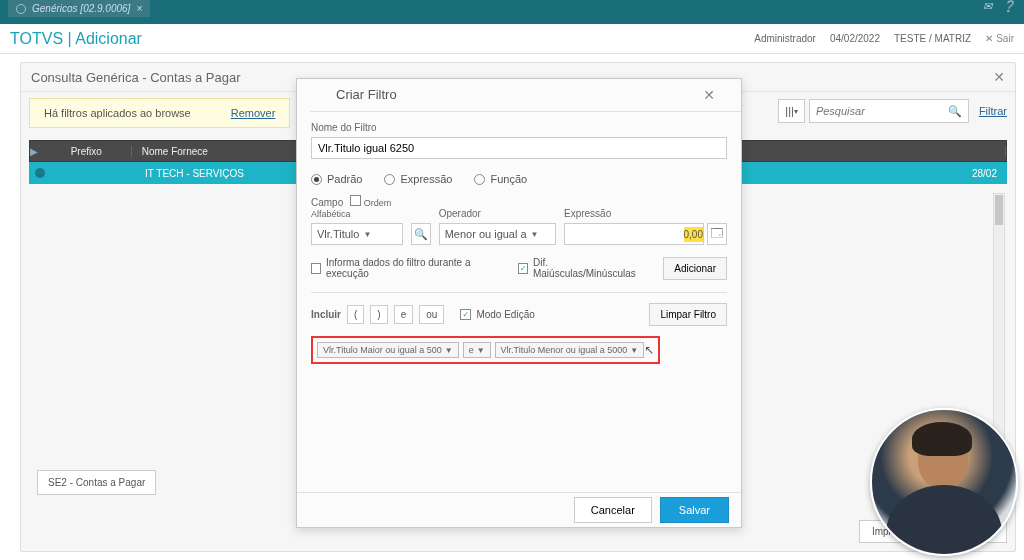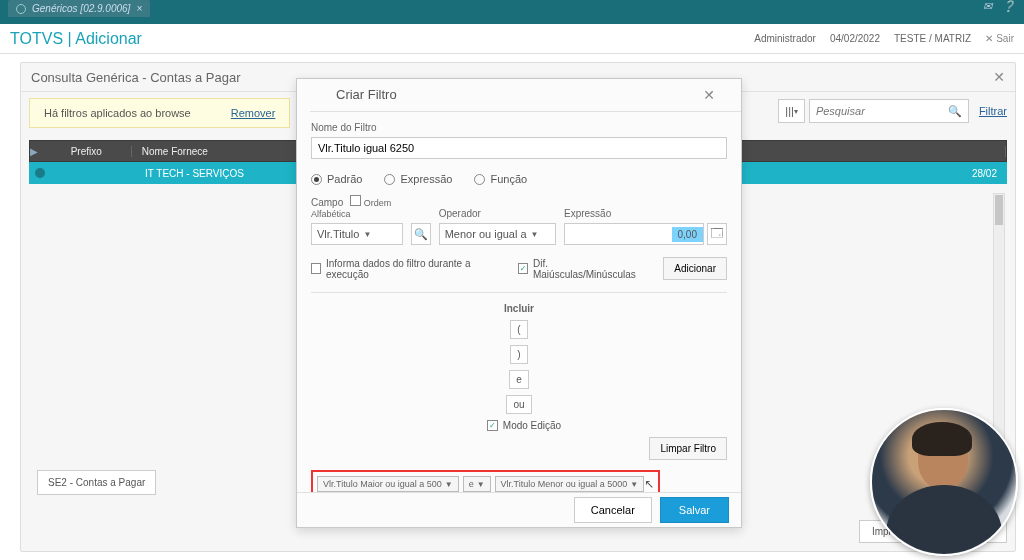--- a/index.html
+++ b/index.html
@@ -59,31 +59,31 @@
 .radio { display: flex; align-items: center; gap: 5px; }
 .radio-dot { width: 11px; height: 11px; border: 1px solid #888; border-radius: 50%; display: inline-flex; align-items: center; justify-content: center; }
 .radio-dot.sel::after { content: ""; width: 5px; height: 5px; background: #444; border-radius: 50%; }
 
 .form-row { display: flex; gap: 8px; align-items: flex-end; }
 .form-col { display: flex; flex-direction: column; }
 .select-box { border: 1px solid #ccc; background: #fff; padding: 3px 5px; font-size: 11px; display: flex; align-items: center; gap: 4px; height: 22px; }
 .caret { font-size: 8px; color: #666; }
 .mag { width: 20px; height: 22px; border: 1px solid #ccc; background: #fff; display: flex; align-items: center; justify-content: center; cursor: pointer; }
 .expr-input { border: 1px solid #ccc; background: #fff; height: 22px; width: 140px; display: flex; align-items: center; }
-.expr-val { margin-left: auto; background: #7dd3fc; padding: 2px 6px; font-size: 10px; }
+.expr-val { margin-left: auto; background: #fde047; padding: 2px 0; font-size: 10px; }
 .pick-btn { width: 20px; height: 22px; border: 1px solid #ccc; background: #fff; display: flex; align-items: center; justify-content: center; cursor: pointer; font-size: 12px; }
 
-.check-row { display: flex; gap: 24px; align-items: center; margin: 12px 0; font-size: 10px; }
+.check-row { display: flex; gap: 24px; align-items: flex-start; margin: 12px 0; font-size: 10px; }
 .chk { display: flex; align-items: center; gap: 5px; }
 .chkbox { width: 11px; height: 11px; border: 1px solid #888; background: #fff; display: inline-flex; align-items: center; justify-content: center; font-size: 8px; color: #2a7; }
 
 .small-btn { border: 1px solid #ccc; background: #f6f6f6; padding: 5px 10px; font-size: 10px; cursor: pointer; }
 .hr { border-top: 1px solid #e2e2e2; margin: 6px 0 10px 0; }
 
-.incluir-row { display: flex; align-items: center; gap: 6px; font-size: 10px; flex-direction: column; }
+.incluir-row { display: flex; align-items: center; gap: 6px; font-size: 10px; }
 .pill { border: 1px solid #ccc; background: #fff; padding: 3px 6px; font-size: 10px; cursor: pointer; }
 
 .red-box { border: 2px solid #e33; padding: 4px; margin-top: 10px; display: inline-flex; gap: 4px; align-items: center; }
 .chip { border: 1px solid #bbb; background: #f5f5f5; padding: 2px 5px; font-size: 9px; color: #666; display: flex; align-items: center; gap: 3px; }
 
 .dialog-foot { border-top: 1px solid #e0e0e0; padding: 4px 12px; display: flex; justify-content: flex-end; gap: 8px; }
 .btn-cancel { border: 1px solid #ccc; background: #fff; padding: 6px 16px; font-size: 11px; cursor: pointer; }
 .btn-primary { border: 1px solid #1a8bc4; background: #1a9dd9; color: #fff; padding: 6px 18px; font-size: 11px; cursor: pointer; }
 
 .webcam { position: absolute; right: 6px; bottom: 4px; width: 148px; height: 148px; border-radius: 50%; background: radial-gradient(circle at 45% 32%, #c9a178 0 22%, #2d3a4a 45% 60%, #d8dce0 70% 100%); border: 2px solid #fff; box-shadow: 0 2px 6px rgba(0,0,0,.3); overflow: hidden; }

